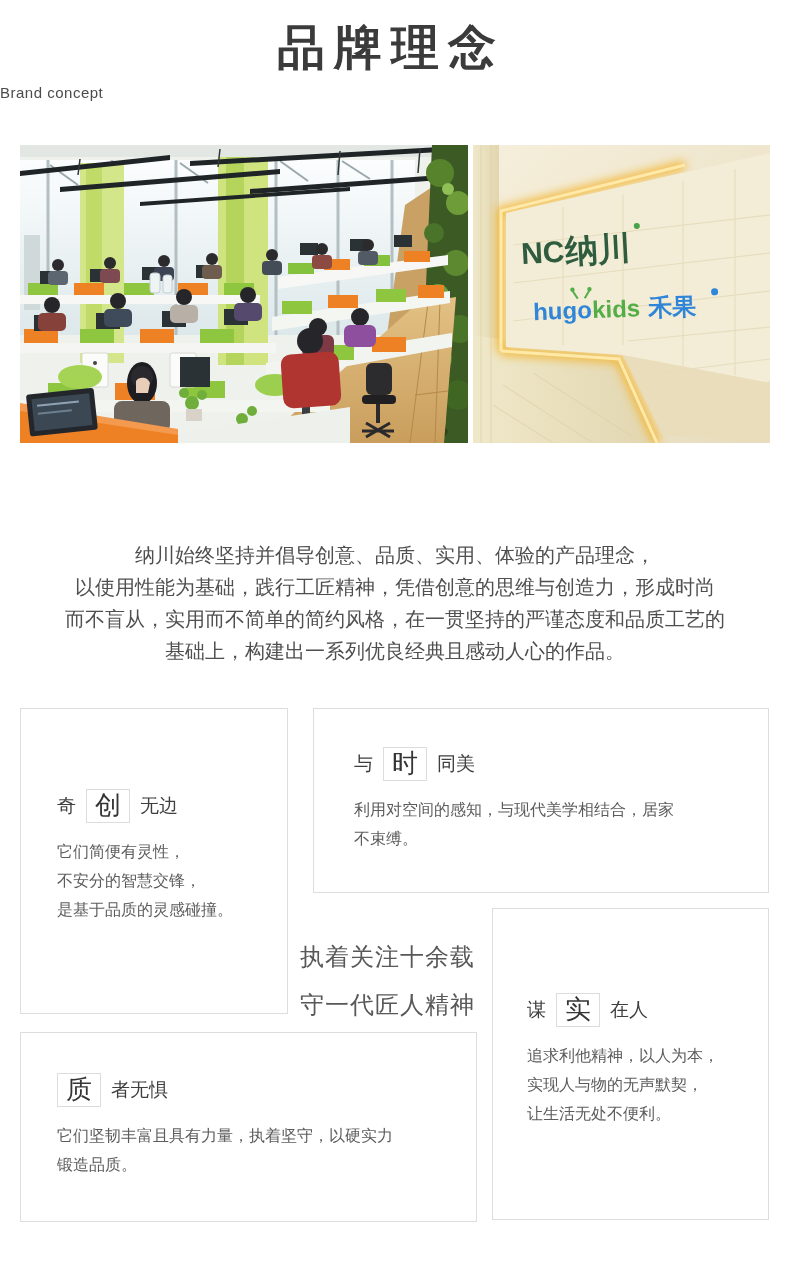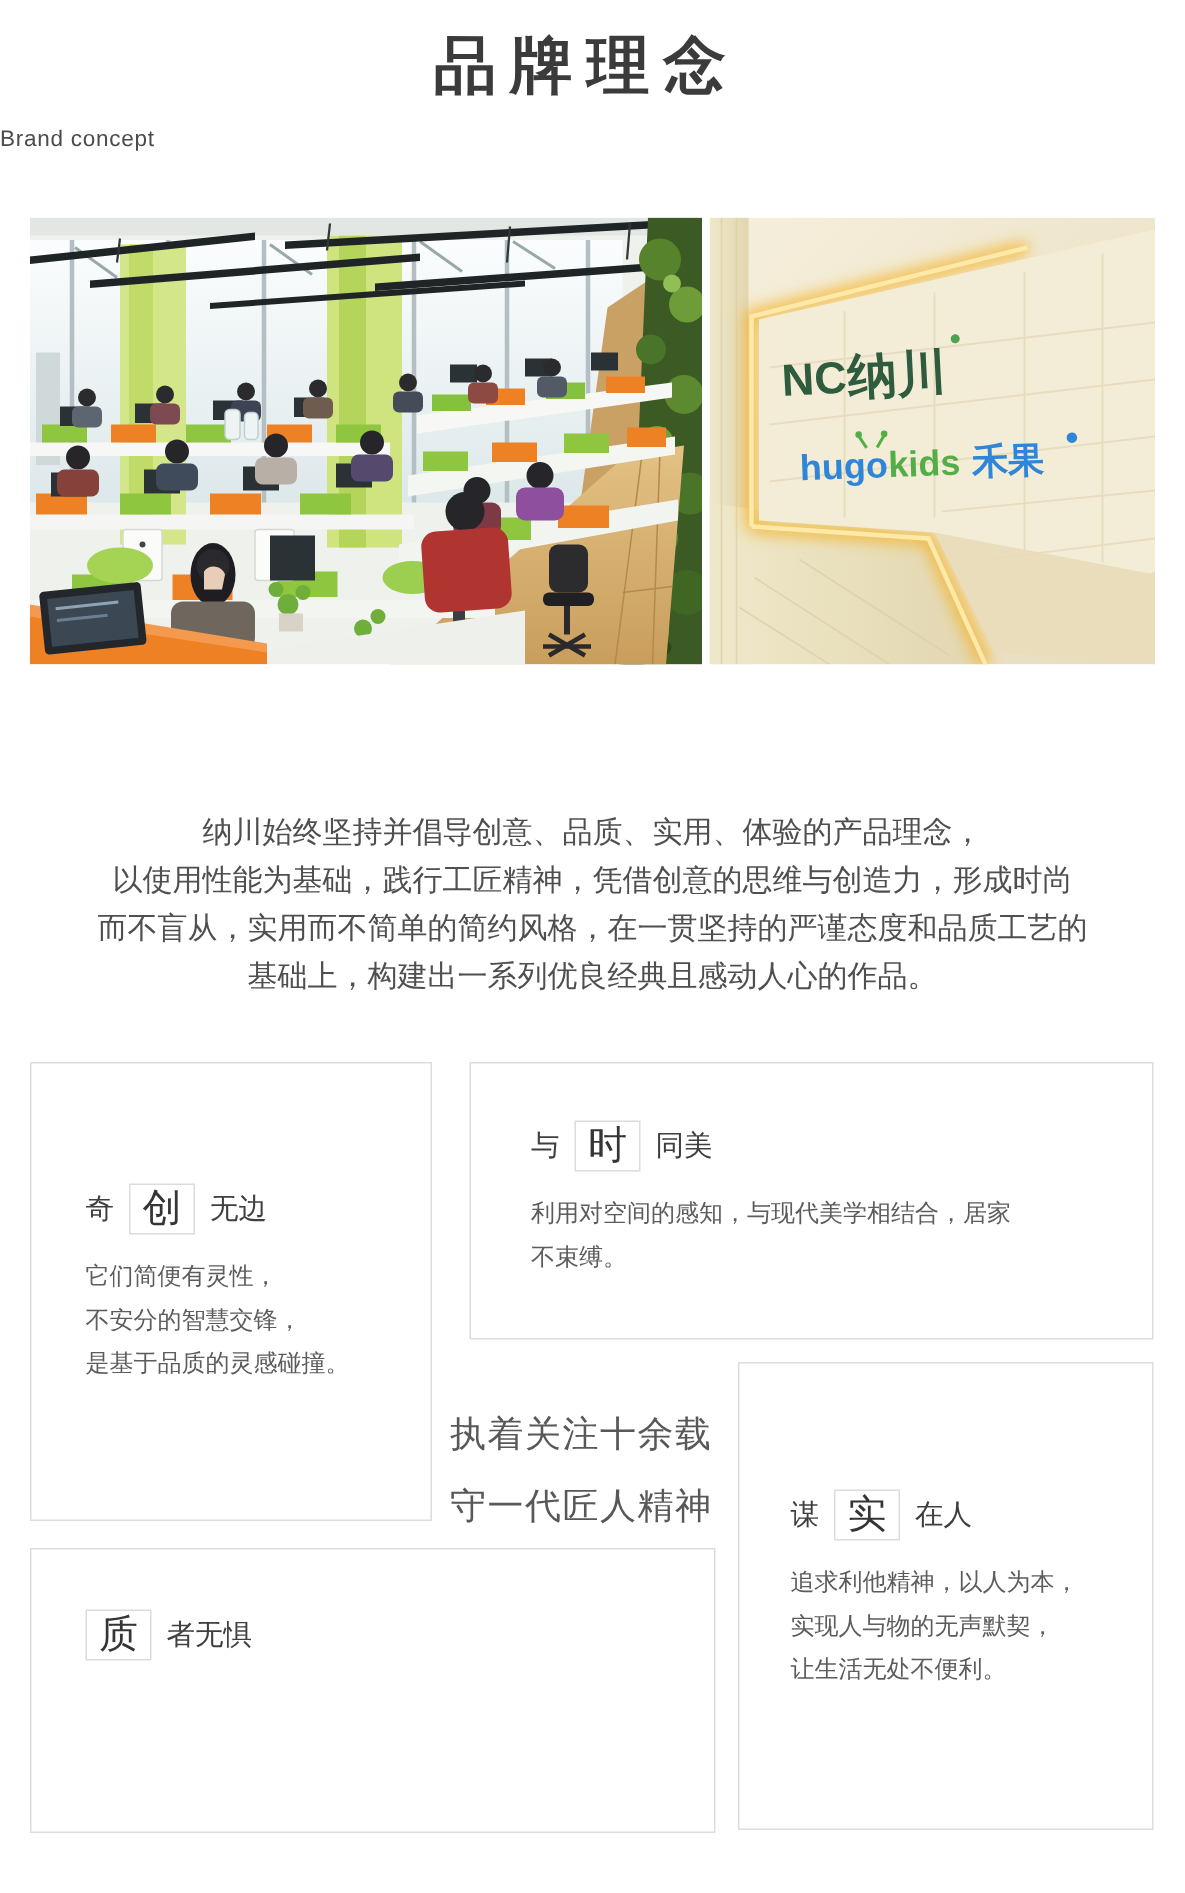--- a/index.html
+++ b/index.html
@@ -1,21 +1,21 @@
 <!DOCTYPE html>
 <html><head>
 <meta charset="utf-8">
 <style>
   html,body{margin:0;padding:0;background:#ffffff;}
   .page{position:relative;width:790px;height:1262px;background:#fff;overflow:hidden;
         font-family:"Liberation Serif","DejaVu Serif",serif;}
   
   .hdr-title{position:absolute;top:16px;left:0;width:782px;text-align:center;
     font-family:"Liberation Sans","DejaVu Sans",sans-serif;
-    font-size:42px;font-weight:800;letter-spacing:9px;color:#3b3b3b;}
+    font-size:48px;font-weight:800;letter-spacing:9px;color:#3b3b3b;}
   .hdr-sub{position:absolute;top:84px;left:0;width:790px;
     font-family:"Liberation Sans","DejaVu Sans",sans-serif;
     font-size:15px;color:#4b4b4b;letter-spacing:.5px;}
   
   .photos{position:absolute;top:145px;left:20px;width:750px;height:298px;display:flex;gap:5px;}
   .photo{height:298px;overflow:hidden;position:relative;}
   .photo.office{width:448px;}
   .photo.wall{width:297px;}
   .photo svg{display:block;width:100%;height:100%;}
   
@@ -364,15 +364,16 @@
     </div>
     <div class="card-body">追求利他精神，以人为本，<br>实现人与物的无声默契，<br>让生活无处不便利。</div>
   </div>
 
   <div class="card card4">
     <div class="card-head">
       <span></span>
       <span class="key">质</span>
       <span>者无惧</span>
     </div>
+    <div class="card-body">它们坚韧丰富且具有力量，执着坚守，以硬实力<br>锻造品质。</div>
   </div>
 
 </div>
 
 </body></html>

